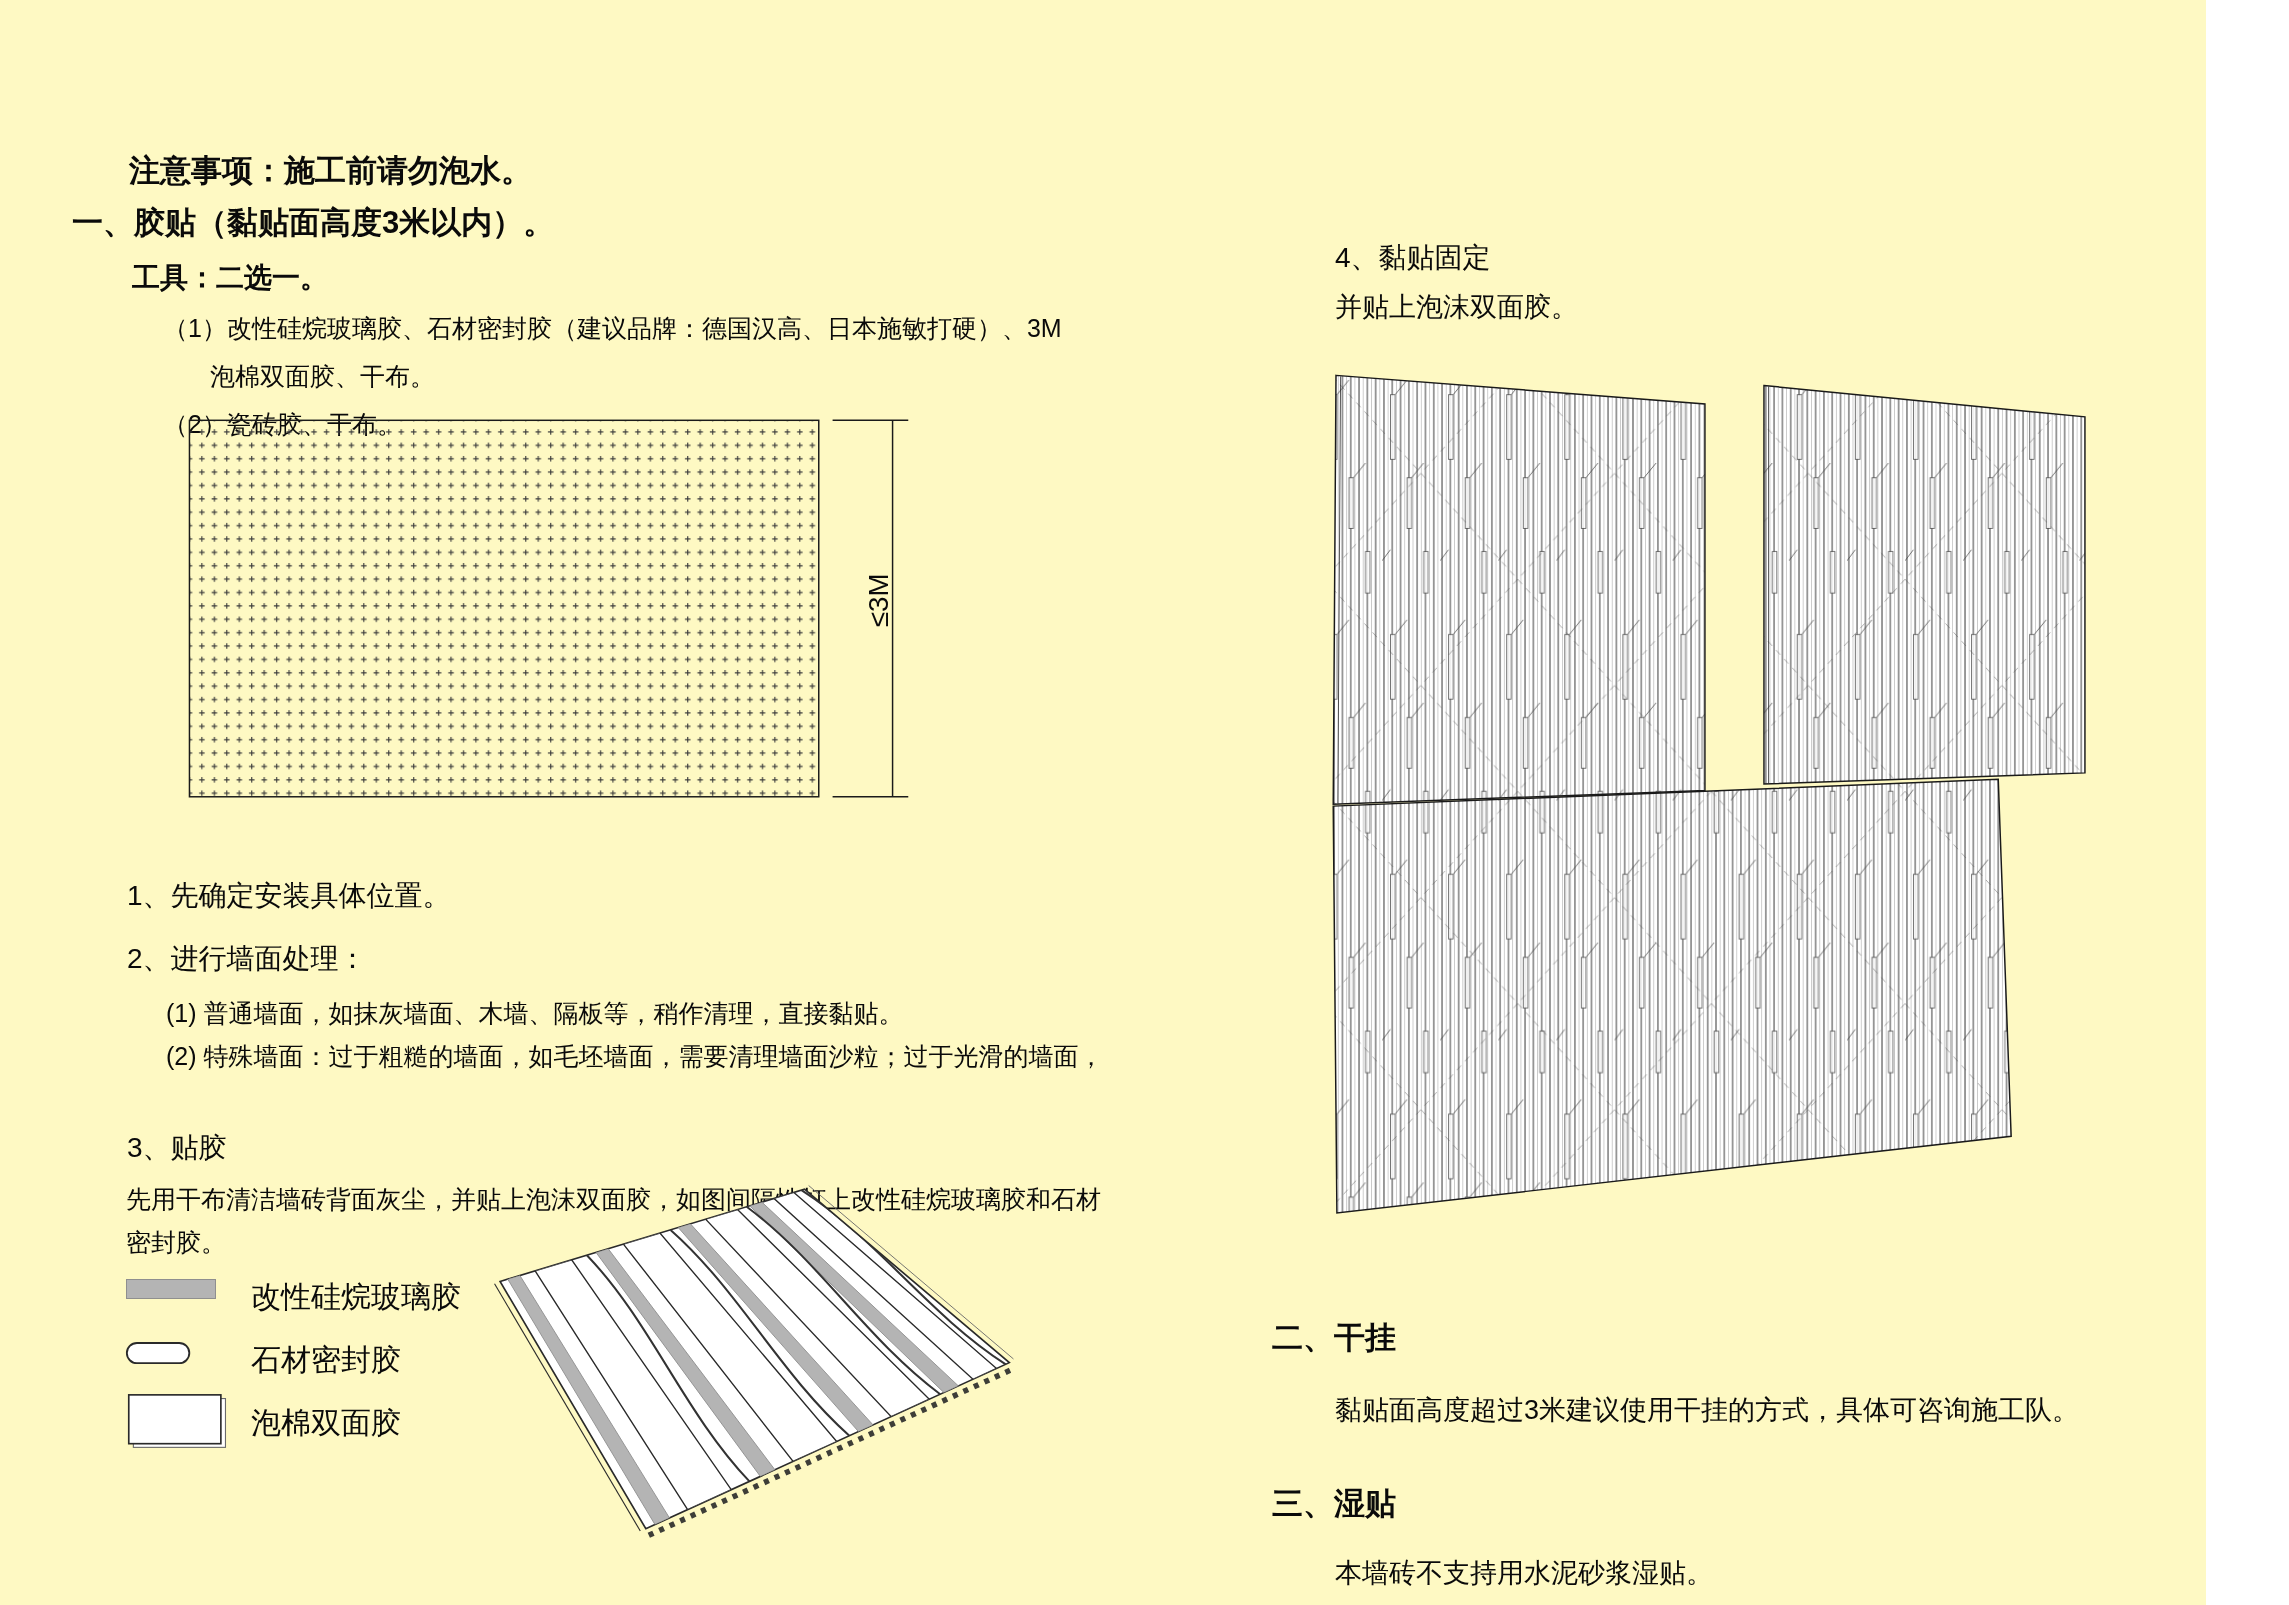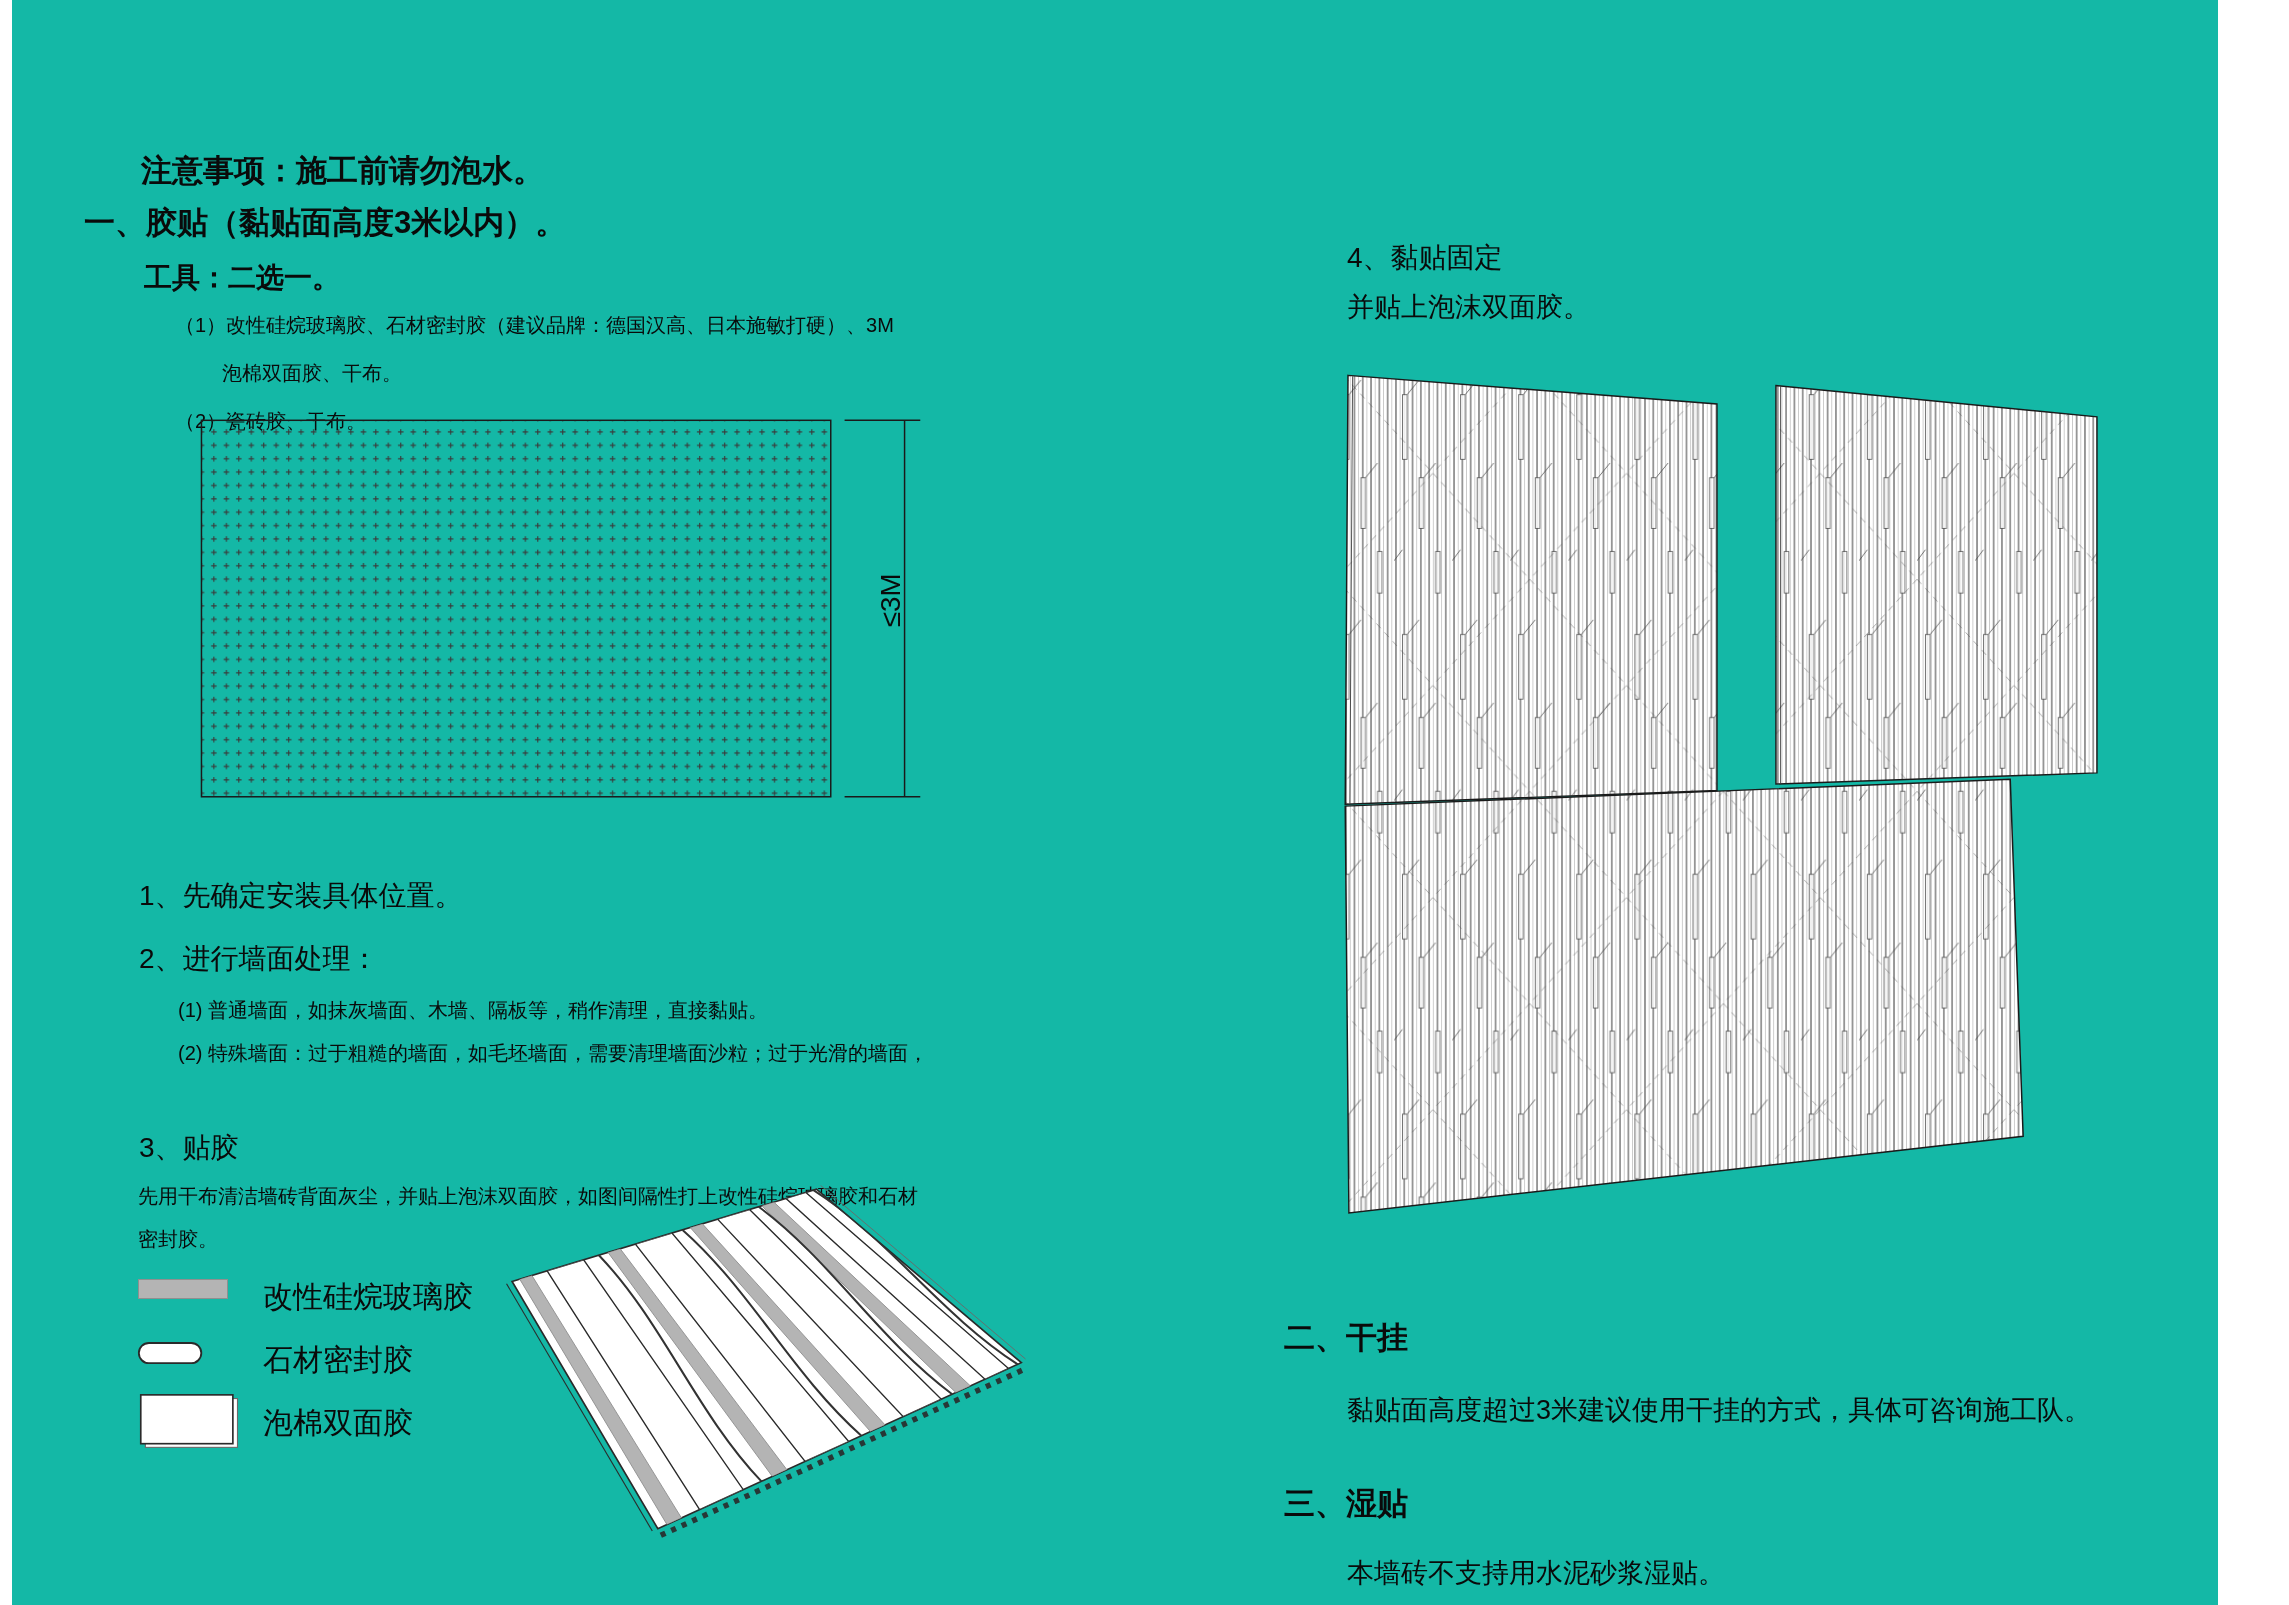--- a/index.html
+++ b/index.html
@@ -1,31 +1,30 @@
 <!DOCTYPE html>
 <html style="font-size:14.8px"><head>
 <meta charset="utf-8">
 <style>
   html,body{margin:0;padding:0;background:#ffffff;}
   .page{
     position:relative;
     width:2206px;
     height:1606px;
-    background:#14b8a6;
+    background:#fef9c3;
     font-family:"Liberation Sans","DejaVu Sans",sans-serif;
     color:#000;
     overflow:hidden;
-    margin-left:12px;
   }
   .t{position:absolute;white-space:nowrap;line-height:1.15;color:#0a0a0a;}
   .bold{font-weight:700;}
   .fs34{font-size:31px;}
   .fs30{font-size:28px;}
   .fs29{font-size:27px;}
-  .fs27{font-size:20px;}
+  .fs27{font-size:25px;}
   .fs25{font-size:30px;}
   .swatch-gray{
     position:absolute;left:126px;top:1279px;width:90px;height:20px;
     background:#b4b4b4;border:1.8px solid #8f8f8f;box-sizing:border-box;
   }
   svg{position:absolute;display:block;}
   .figure-border{fill:none;stroke:#1a1a1a;}
 </style>
 </head>
 <body>

